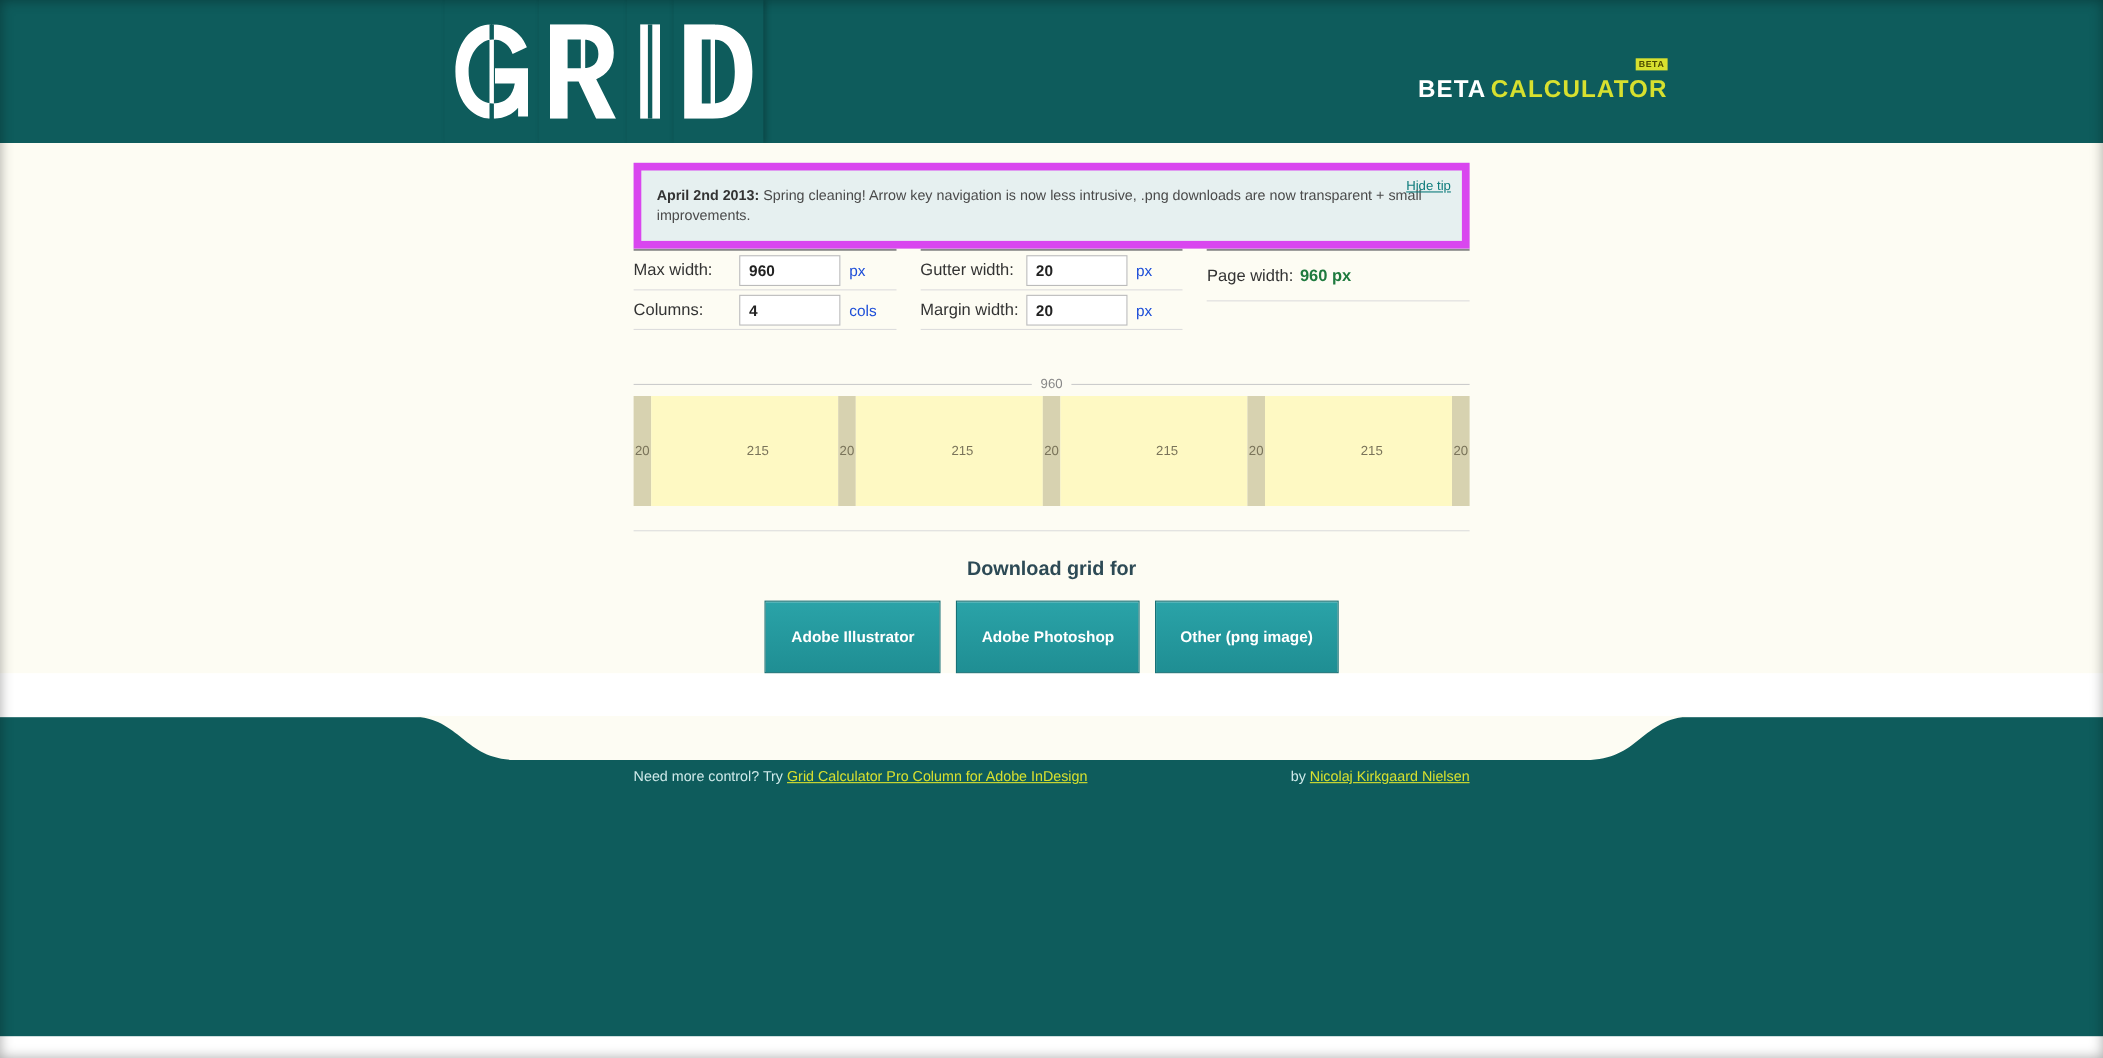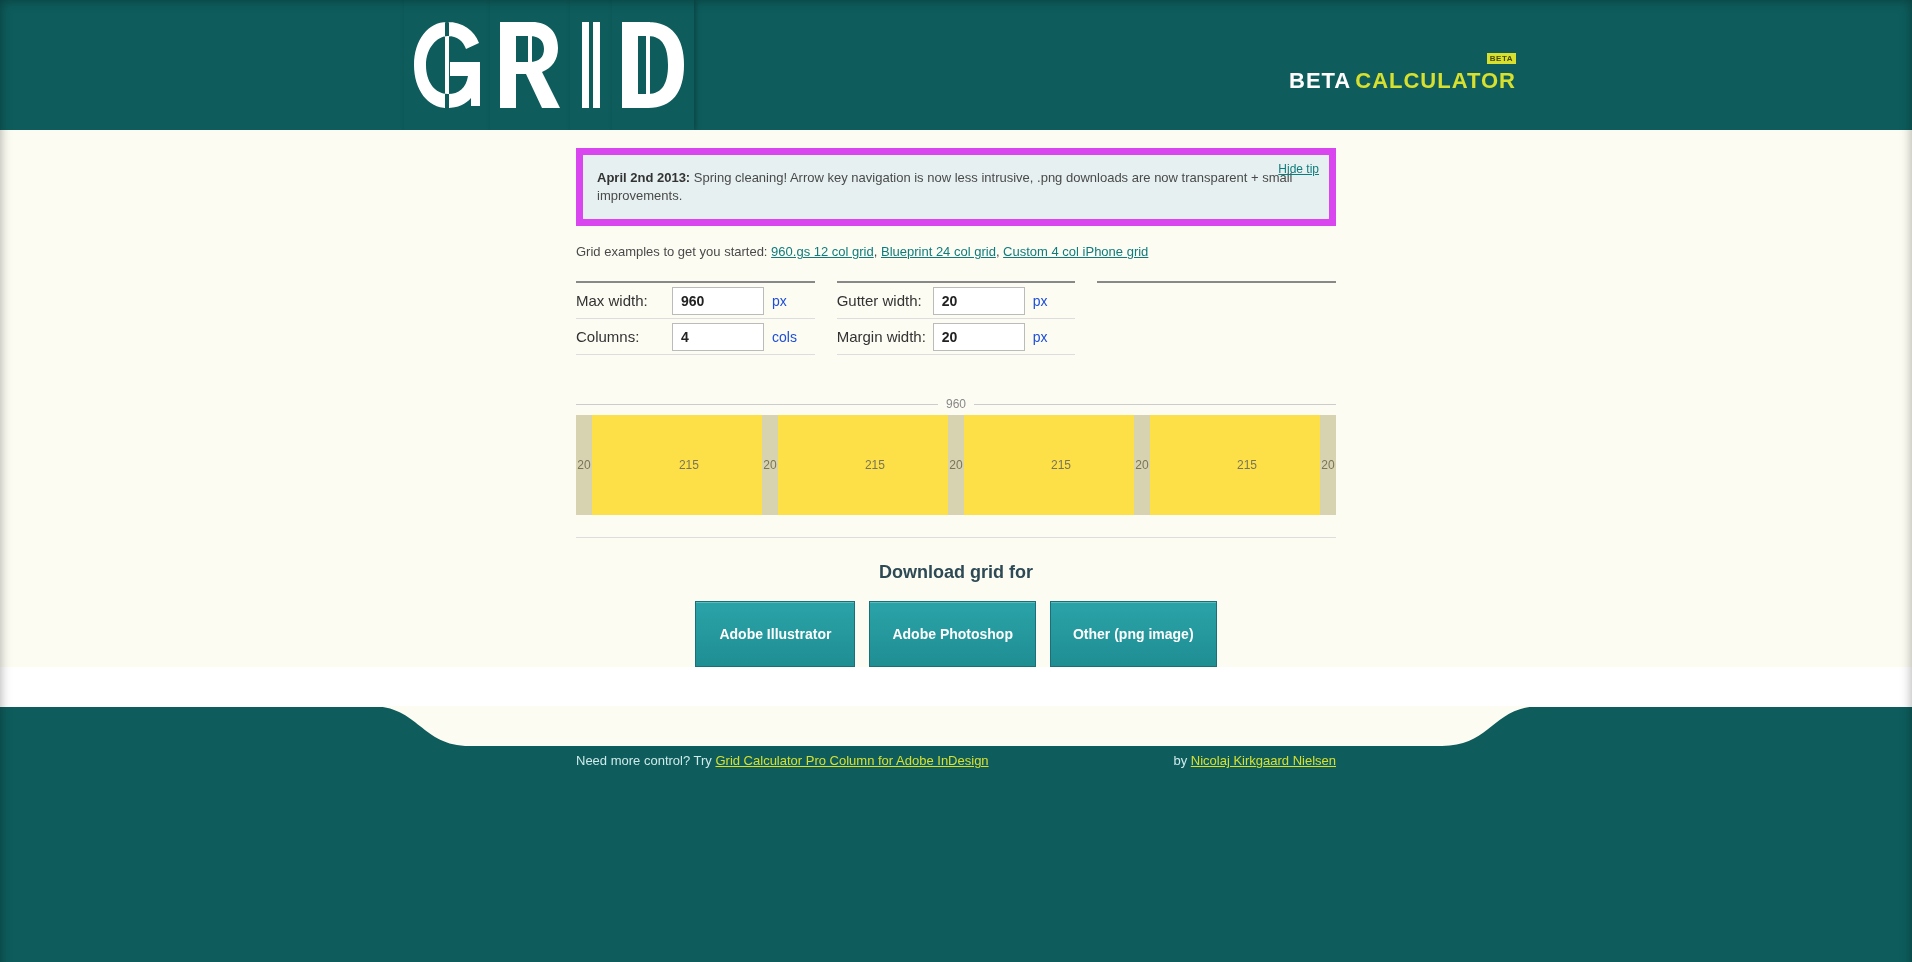--- a/index.html
+++ b/index.html
@@ -162,21 +162,21 @@
     display:flex;
     height:100px;
     background: transparent;
   }
   .cell {
     display:flex; align-items:center; justify-content:center;
     font-size:12px; color:#7a745a;
   }
   .cell.margin { background:#d7d2b0; }
   .cell.gutter { background:#d7d2b0; }
-  .cell.col    { background:#fde047;padding-left:24px; }
+  .cell.col    { background:#fef9c3;padding-left:24px; }
   .preview-bottom-rule {
     height:1px; background:#ddd; margin-top:22px;
   }
 
   
   .download-title {
     text-align:center;
     margin-top:24px;
     font-size:18px;
     font-weight:700;
@@ -268,26 +268,20 @@
 
   <div class="content">
     <div class="container">
 
       <div class="tip-box">
         <span class="hide">Hide tip</span>
         <b>April 2nd 2013:</b>
         <span>Spring cleaning! Arrow key navigation is now less intrusive, .png downloads are now transparent + small improvements.</span>
       </div>
 
-      <p class="examples-line">
-        <span>Grid examples to get you started: </span>
-        <a>960.gs 12 col grid</a>,
-        <a>Blueprint 24 col grid</a>,
-        <a>Custom 4 col iPhone grid</a>
-      </p>
 
       <div class="controls">
 
         <div class="ctrl-col">
           <div class="ctrl-row">
             <span class="ctrl-label">Max width:</span>
             <input class="ctrl-input" value="960" style="">
             <span class="ctrl-unit">px</span>
           </div>
           <div class="ctrl-row">
@@ -304,20 +298,24 @@
             <span class="ctrl-unit">px</span>
           </div>
           <div class="ctrl-row">
             <span class="ctrl-label">Margin width:</span>
             <input class="ctrl-input" value="20" style="">
             <span class="ctrl-unit">px</span>
           </div>
         </div>
 
         <div class="ctrl-col">
+          <div class="result-row">
+            <span class="lbl">Page width:</span>
+            <span class="val">960 px</span>
+          </div>
         </div>
       </div>
 
       <div class="preview-wrap">
         <div class="preview-top">
           <div class="rule"></div>
           <span class="n">960</span>
           <div class="rule"></div>
         </div>
         <div class="preview" id="preview-strip">

